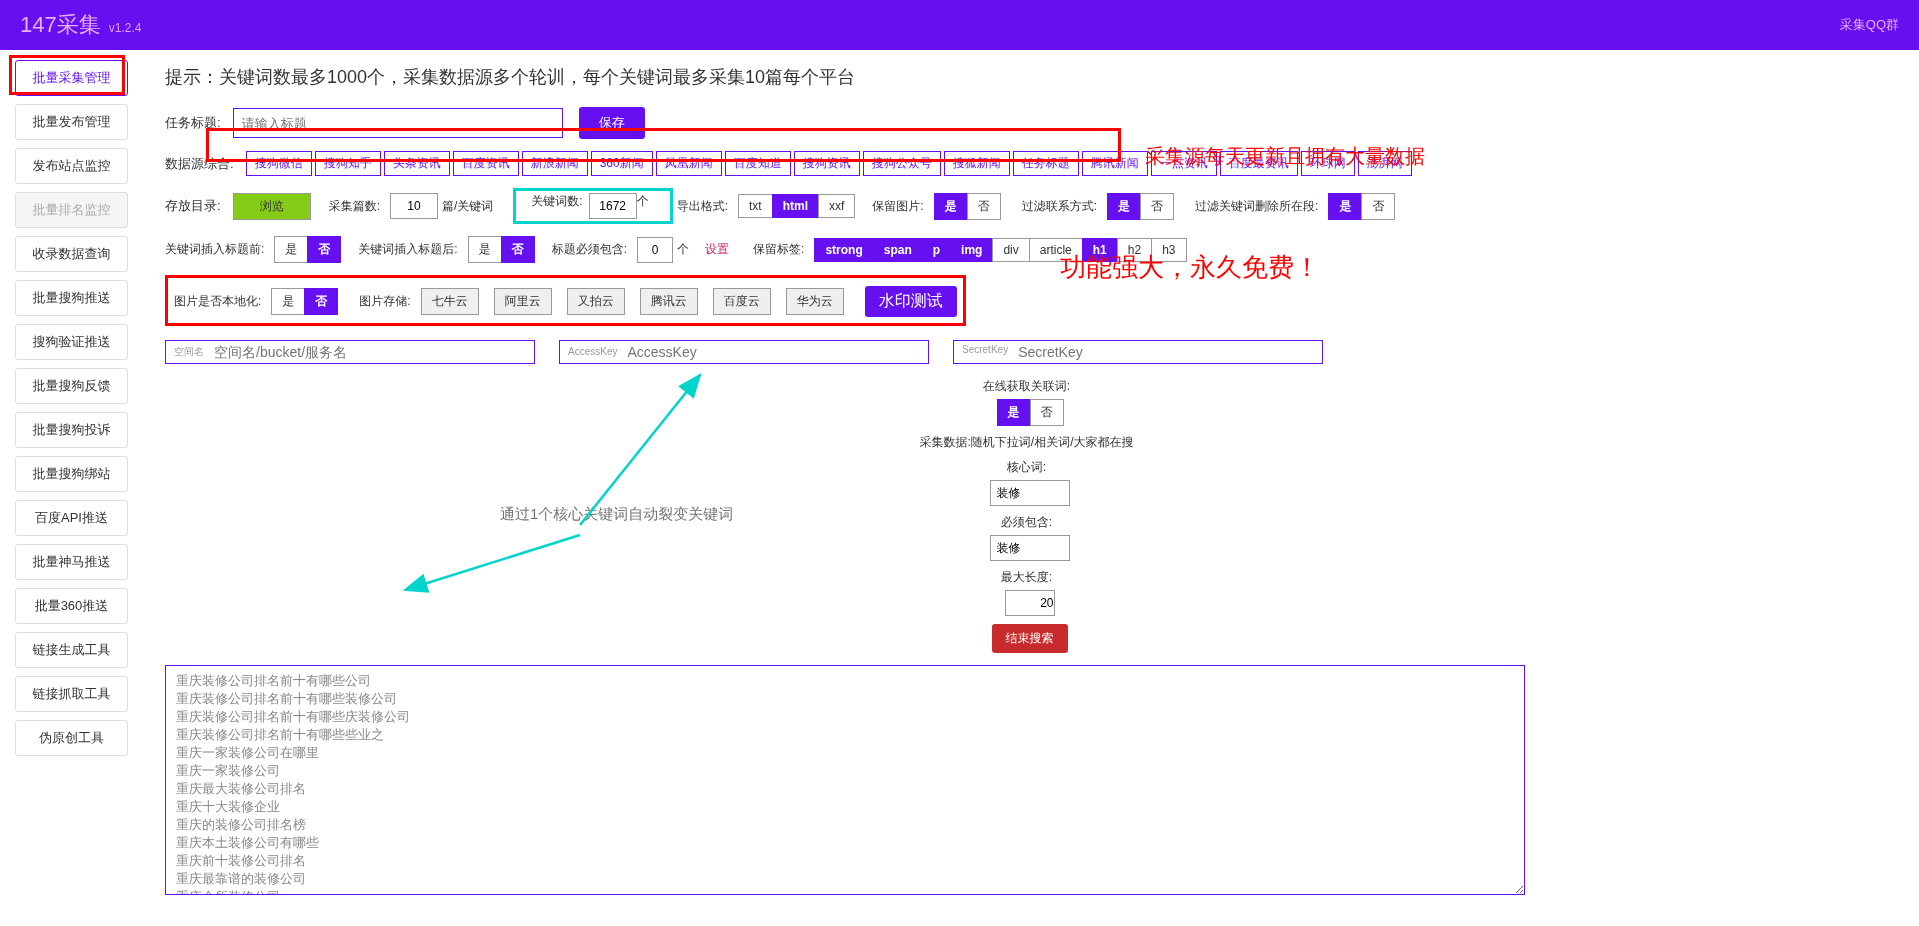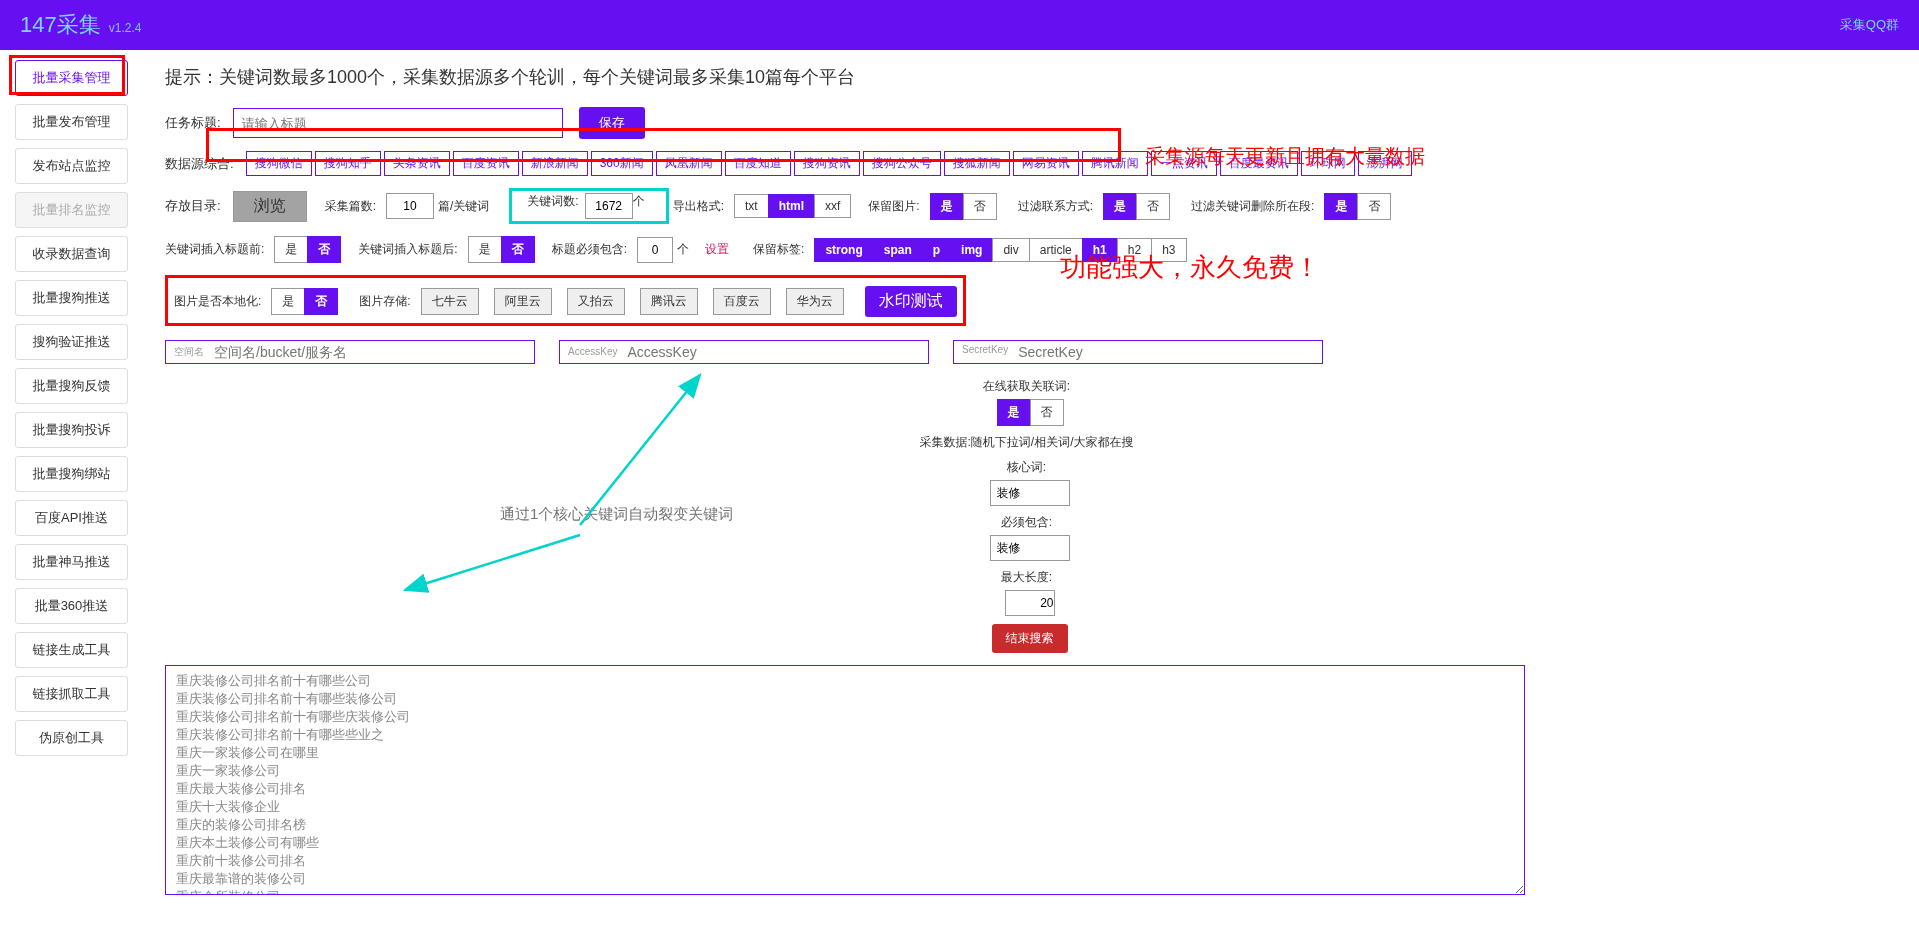--- a/index.html
+++ b/index.html
@@ -1,18 +1,18 @@
 <!DOCTYPE html>
 <html><head>
   <meta charset="utf-8">
   <style>
     * { margin: 0; padding: 0; box-sizing: border-box; }
     body { font-family: "Microsoft YaHei", Arial, sans-serif; font-size: 13px; color: #333; background: #fff; }
     
-    .header { background: #6610f2; color: #7dd3fc; height: 50px; display: flex; align-items: center; justify-content: space-between; padding: 0 20px; }
+    .header { background: #6610f2; color: #f0abfc; height: 50px; display: flex; align-items: center; justify-content: space-between; padding: 0 20px; }
     .header-left { display: flex; align-items: baseline; gap: 8px; }
     .header-title { font-size: 22px; font-weight: 500; }
     .header-version { font-size: 12px; opacity: 0.9; }
     .header-right { font-size: 13px; }
     
     .container { display: flex; }
     .sidebar { width: 140px; padding: 10px 12px 10px 15px; flex-shrink: 0; }
     .sidebar-item { display: block; width: 100%; text-align: center; padding: 8px 4px; margin-bottom: 8px; border: 1px solid #ddd; border-radius: 3px; font-size: 13px; cursor: pointer; background: #fff; color: #333; }
     .sidebar-item.active { color: #6610f2; border: 1px solid #6610f2; }
     .sidebar-item.disabled { color: #aaa; background: #f5f5f5; }
@@ -22,21 +22,21 @@
     
     .row { display: flex; align-items: center; margin-bottom: 12px; flex-wrap: wrap; gap: 4px; }
     .label { font-size: 13px; margin-right: 8px; white-space: nowrap; }
     .label-sm { font-size: 12px; margin-right: 6px; white-space: nowrap; }
     
     .input { border: 1px solid #6610f2; padding: 5px 8px; font-size: 13px; outline: none; }
     .input-title { width: 330px; height: 30px; }
     .input-sm { width: 48px; height: 26px; text-align: center; border: 1px solid #999; font-size: 12px; }
     
     .btn-save { background: #6610f2; color: #fff; border: none; padding: 7px 20px; font-size: 13px; border-radius: 3px; margin-left: 12px; cursor: pointer; }
-    .btn-outline { border: 1px solid #999; background: #a3a3a3; padding: 4px 20px; font-size: 16px; cursor: pointer; color: #333; }
+    .btn-outline { border: 1px solid #999; background: #84cc16; padding: 4px 26px; font-size: 12px; cursor: pointer; color: #333; }
     .btn-primary { background: #6610f2; color: #fff; border: none; padding: 5px 14px; font-size: 16px; border-radius: 3px; cursor: pointer; }
     .btn-danger { background: #c72b2b; color: #fff; border: none; padding: 6px 14px; font-size: 12px; border-radius: 3px; cursor: pointer; }
     
     .tag-group { display: inline-flex; gap: 0; }
     .tag-btn { border: 1px solid #999; background: #fff; padding: 4px 10px; font-size: 12px; cursor: pointer; color: #333; margin-right: -1px; }
     .tag-btn.on { background: #6610f2; color: #fff; border-color: #6610f2; font-weight: bold; }
     
     .source-tags { display: inline-flex; flex-wrap: wrap; gap: 3px; }
     .source-tag { border: 1px solid #6610f2; color: #6610f2; padding: 3px 8px; font-size: 12px; cursor: pointer; }
     
@@ -106,21 +106,21 @@
           <span class="source-tag">搜狗知乎</span>
           <span class="source-tag">头条资讯</span>
           <span class="source-tag">百度资讯</span>
           <span class="source-tag">新浪新闻</span>
           <span class="source-tag">360新闻</span>
           <span class="source-tag">凤凰新闻</span>
           <span class="source-tag">百度知道</span>
           <span class="source-tag">搜狗资讯</span>
           <span class="source-tag">搜狗公众号</span>
           <span class="source-tag">搜狐新闻</span>
-          <span class="source-tag">网易资讯</span>
+          <span class="source-tag">任务标题</span>
           <span class="source-tag">腾讯新闻</span>
           <span class="source-tag">一点资讯</span>
           <span class="source-tag">百度最资讯</span>
           <span class="source-tag">环球网</span>
           <span class="source-tag">澎湃网</span>
         </span>
     </div>
     
     
     <div class="row">

